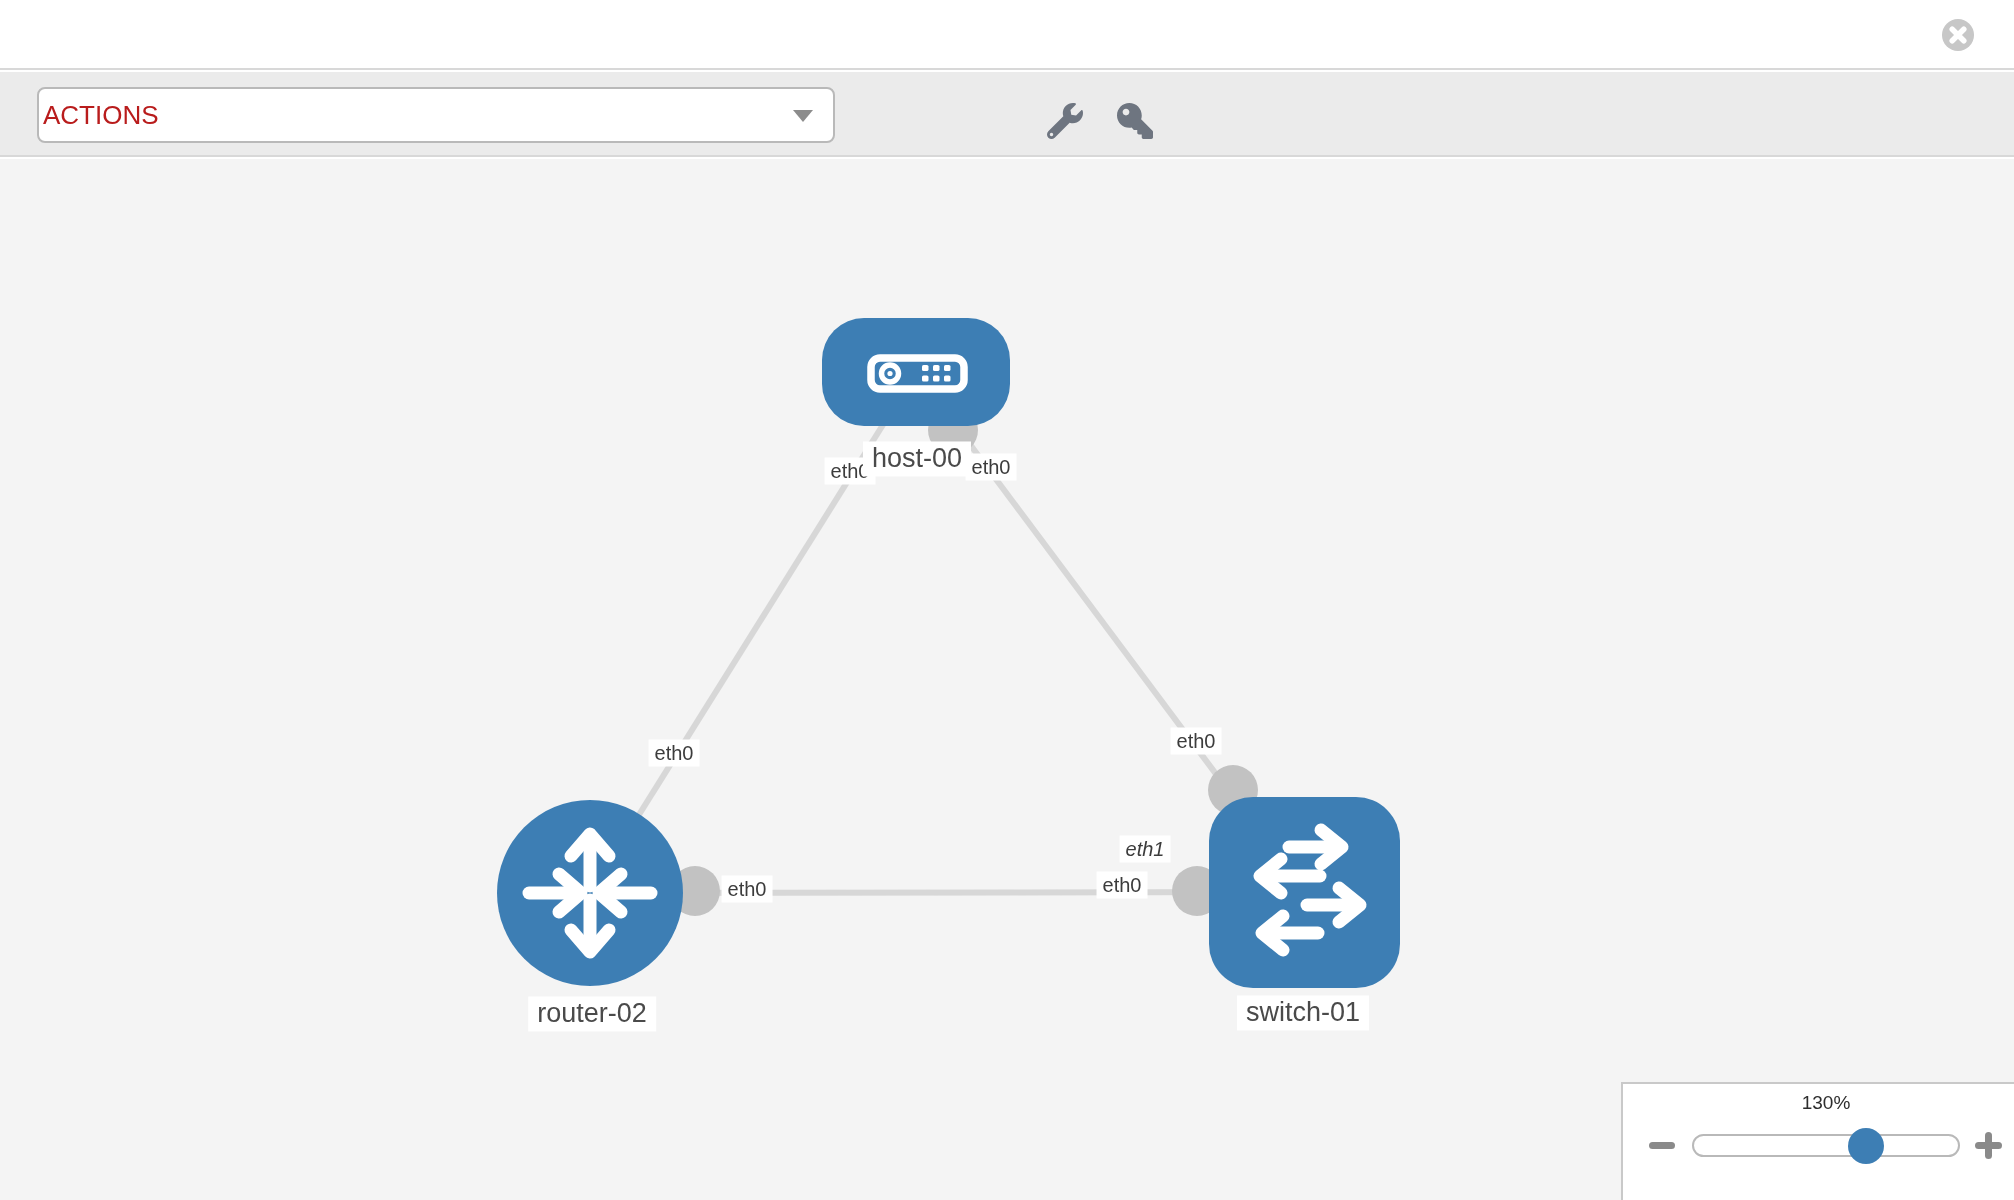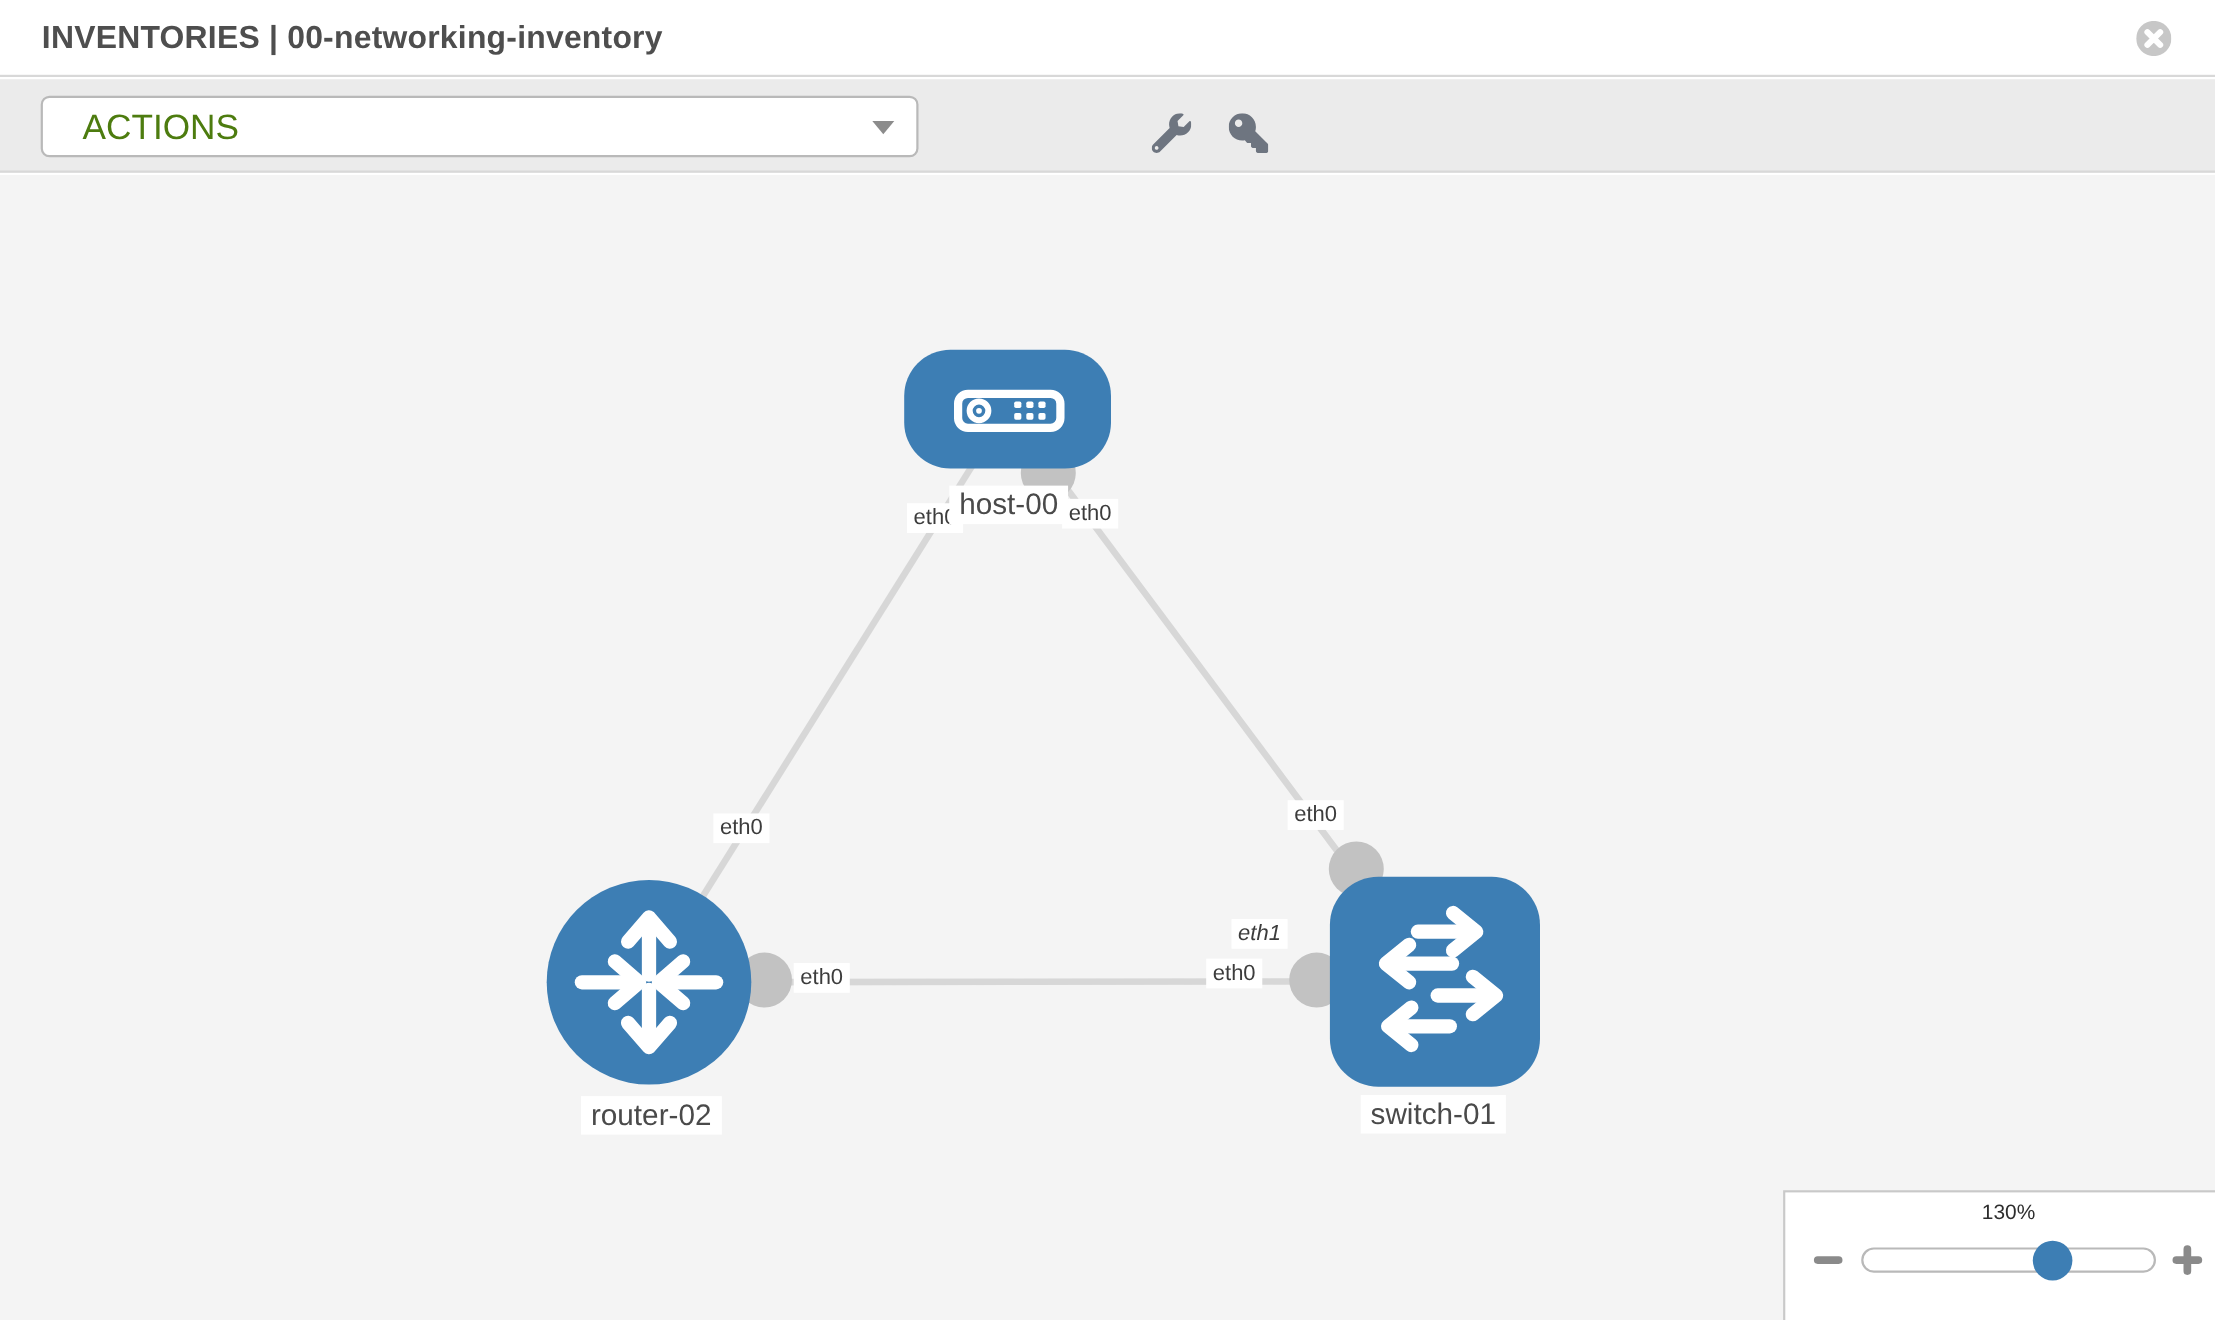--- a/index.html
+++ b/index.html
@@ -12,22 +12,22 @@
   .header h1 { position:absolute; left:38px; top:0; line-height:70px;
     font-size:29px; font-weight:bold; color:#4e4e4e; letter-spacing:0.2px; }
   .close-btn { position:absolute; right:40px; top:19px; width:32px; height:32px;
     border:none; background:transparent; cursor:pointer; }
 
   
   .toolbar { position:absolute; left:0; top:72px; width:2014px; height:85px;
     background:#ebebeb; border-bottom:2px solid #d8d8d8; z-index:19; }
   .select-box { position:absolute; top:15px; height:56px; background:#fff;
     border:2px solid #b9b9b9; border-radius:8px; cursor:pointer; }
-  .select-box .sel-text { position:absolute; left:36px; top:0; line-height:52px;
-    font-size:32px; color:#4d7c0f; }
+  .select-box .sel-text { position:absolute; left:4px; top:0; line-height:52px;
+    font-size:26px; color:#b91c1c; }
   .caret { position:absolute; right:20px; top:21px; width:0; height:0;
     border-left:10px solid transparent; border-right:10px solid transparent;
     border-top:12px solid #8c8c8c; }
   .actions-box { left:37px; width:798px; }
   .search-box { left:1182px; width:794px; }
   .tool-btn { position:absolute; top:26px; width:54px; height:48px; border:none;
     background:transparent; cursor:pointer; text-align:center; }
   .tool-btn svg { display:inline-block; }
   .wrench-btn { left:1038px; }
   .key-btn { left:1108px; }
@@ -66,21 +66,20 @@
     background:transparent; border:none; cursor:pointer; padding:0; }
   .zoom-plus .pbar-h { position:absolute; left:0; top:10px; width:27px; height:7px;
     background:#8a8a8a; border-radius:4px; }
   .zoom-plus .pbar-v { position:absolute; left:10px; top:0; width:7px; height:27px;
     background:#8a8a8a; border-radius:4px; }
 </style>
 </head>
 <body>
 
 <div class="header">
-  <h1>INVENTORIES | 00-networking-inventory</h1>
   <button class="close-btn">
     <span>
       <svg width="32" height="32" viewBox="0 0 32 32">
         <circle cx="16" cy="16" r="16" fill="#c7c7c7"></circle>
         <path d="M10.2 10.2 L21.8 21.8 M21.8 10.2 L10.2 21.8" stroke="#ffffff" stroke-width="5.5" stroke-linecap="round"></path>
       </svg>
     </span>
   </button>
 </div>
 

